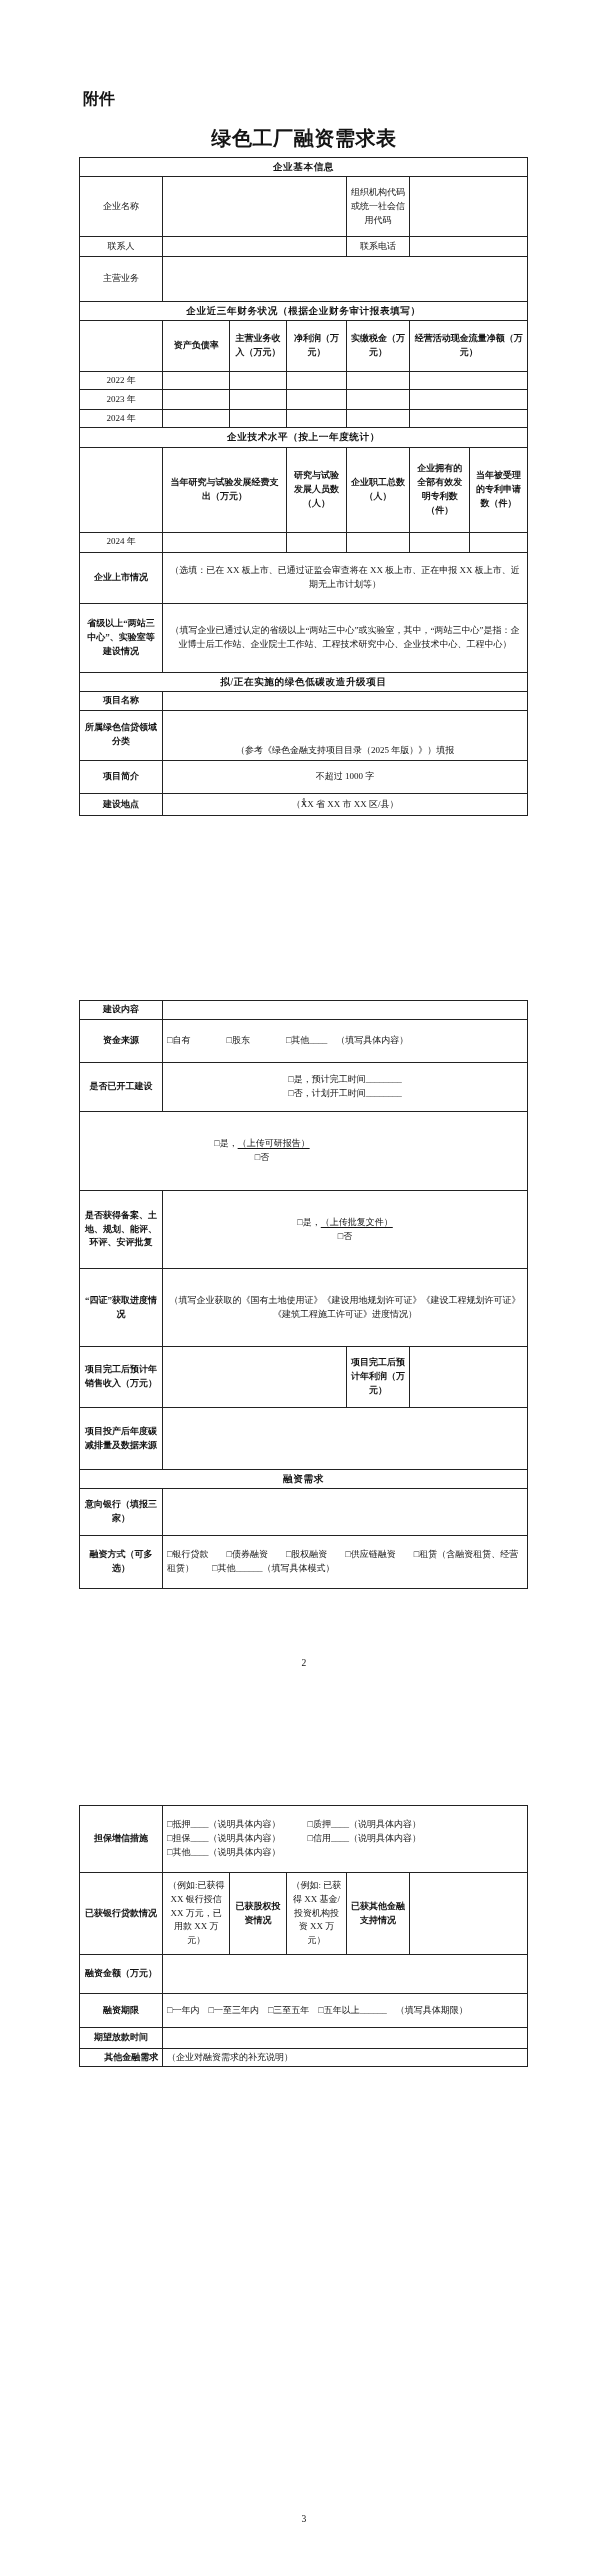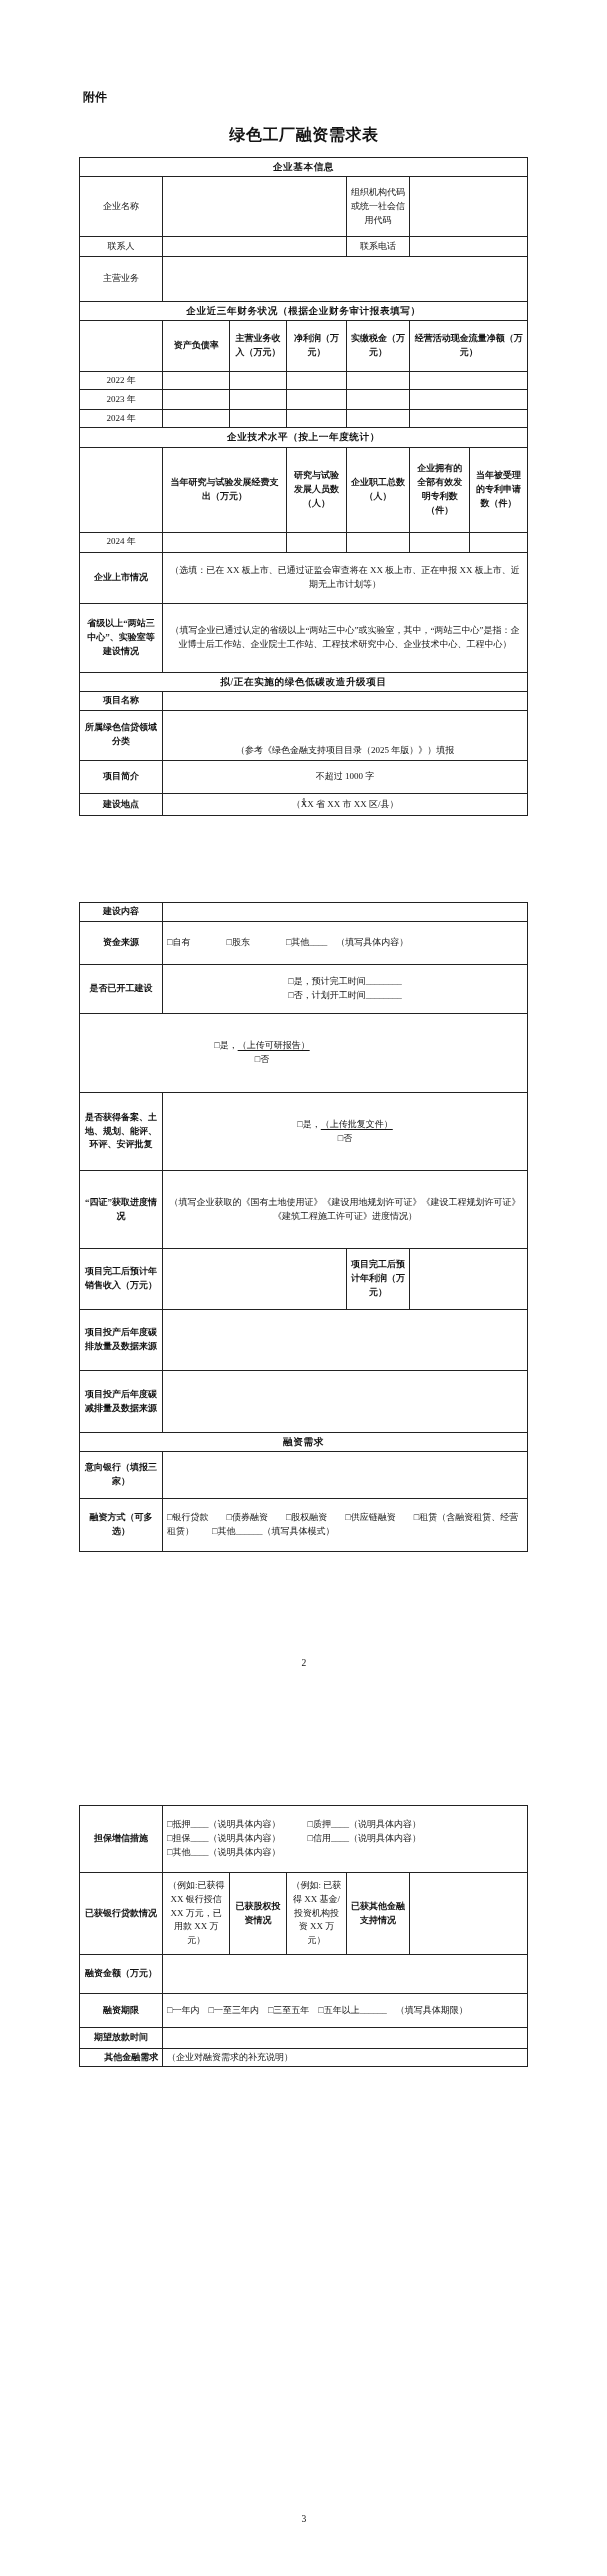--- a/index.html
+++ b/index.html
@@ -1,26 +1,26 @@
 <!DOCTYPE html>
 <html style="font-size:9px"><head>
 <meta charset="utf-8">
 <style>
   html,body{margin:0;padding:0;}
   body{
     width:608px;height:2576px;position:relative;background:#ffffff;
     font-family:"Liberation Serif","DejaVu Serif",serif;color:#141414;
   }
   .attachment{
-    position:absolute;left:83px;top:89px;font-size:12px;font-weight:600;
+    position:absolute;left:83px;top:89px;font-size:16px;font-weight:600;
     font-family:"Liberation Sans","DejaVu Sans",sans-serif;
   }
   .doc-title{
     position:absolute;left:0;top:125px;width:100%;text-align:center;
-    font-size:16px;font-weight:bold;letter-spacing:0.6px;
+    font-size:20px;font-weight:bold;letter-spacing:0.6px;
   }
   .form-table{
     position:absolute;left:79px;width:449px;border:1.1px solid #222;
     box-sizing:border-box;background:#fff;
   }
   .trow{display:flex;align-items:stretch;border-bottom:0.6px solid #222;}
   .trow:last-child{border-bottom:none;}
   .tcell{
     border-right:0.6px solid #222;box-sizing:border-box;
     display:flex;flex-direction:column;justify-content:center;align-items:center;
@@ -204,21 +204,21 @@
       </div>
       <div class="trow" style="min-height: 21.4px;">
         <div class="tcell b" style="width: 18.6%;">
           <div class="line"><span>建设地点</span></div>
         </div>
         <div class="tcell" style="width: 81.4%;">
           <div class="line"><span>（XX 省 XX 市 XX 区/县）</span></div>
         </div>
       </div>
     </div>
-    <div class="form-table" style="top: 902px;">
+    <div class="form-table" style="top: 1000px;">
       <div class="trow" style="min-height: 18px;">
         <div class="tcell b" style="width: 18.6%;">
           <div class="line"><span>建设内容</span></div>
         </div>
         <div class="tcell" style="width: 81.4%;"></div>
       </div>
       <div class="trow" style="min-height: 42px;">
         <div class="tcell b" style="width: 18.6%;">
           <div class="line"><span>资金来源</span></div>
         </div>
@@ -260,26 +260,20 @@
       </div>
       <div class="trow" style="min-height: 60px;">
         <div class="tcell b" style="width: 18.6%;">
           <div class="line"><span>项目完工后预计年销售收入（万元）</span></div>
         </div>
         <div class="tcell" style="width: 41.1%;"></div>
         <div class="tcell b" style="width: 14.2%;">
           <div class="line"><span>项目完工后预计年利润（万元）</span></div>
         </div>
         <div class="tcell" style="width: 26.1%;"></div>
-      </div>
-      <div class="trow" style="min-height: 60px;">
-        <div class="tcell b" style="width: 18.6%;">
-          <div class="line"><span>项目投产后年度碳排放量及数据来源</span></div>
-        </div>
-        <div class="tcell" style="width: 81.4%;"></div>
       </div>
       <div class="trow" style="min-height: 61px;">
         <div class="tcell b" style="width: 18.6%;">
           <div class="line"><span>项目投产后年度碳减排量及数据来源</span></div>
         </div>
         <div class="tcell" style="width: 81.4%;"></div>
       </div>
       <div class="trow" style="min-height: 18px;">
         <div class="tcell hdr">
           <span>融资需求</span>

